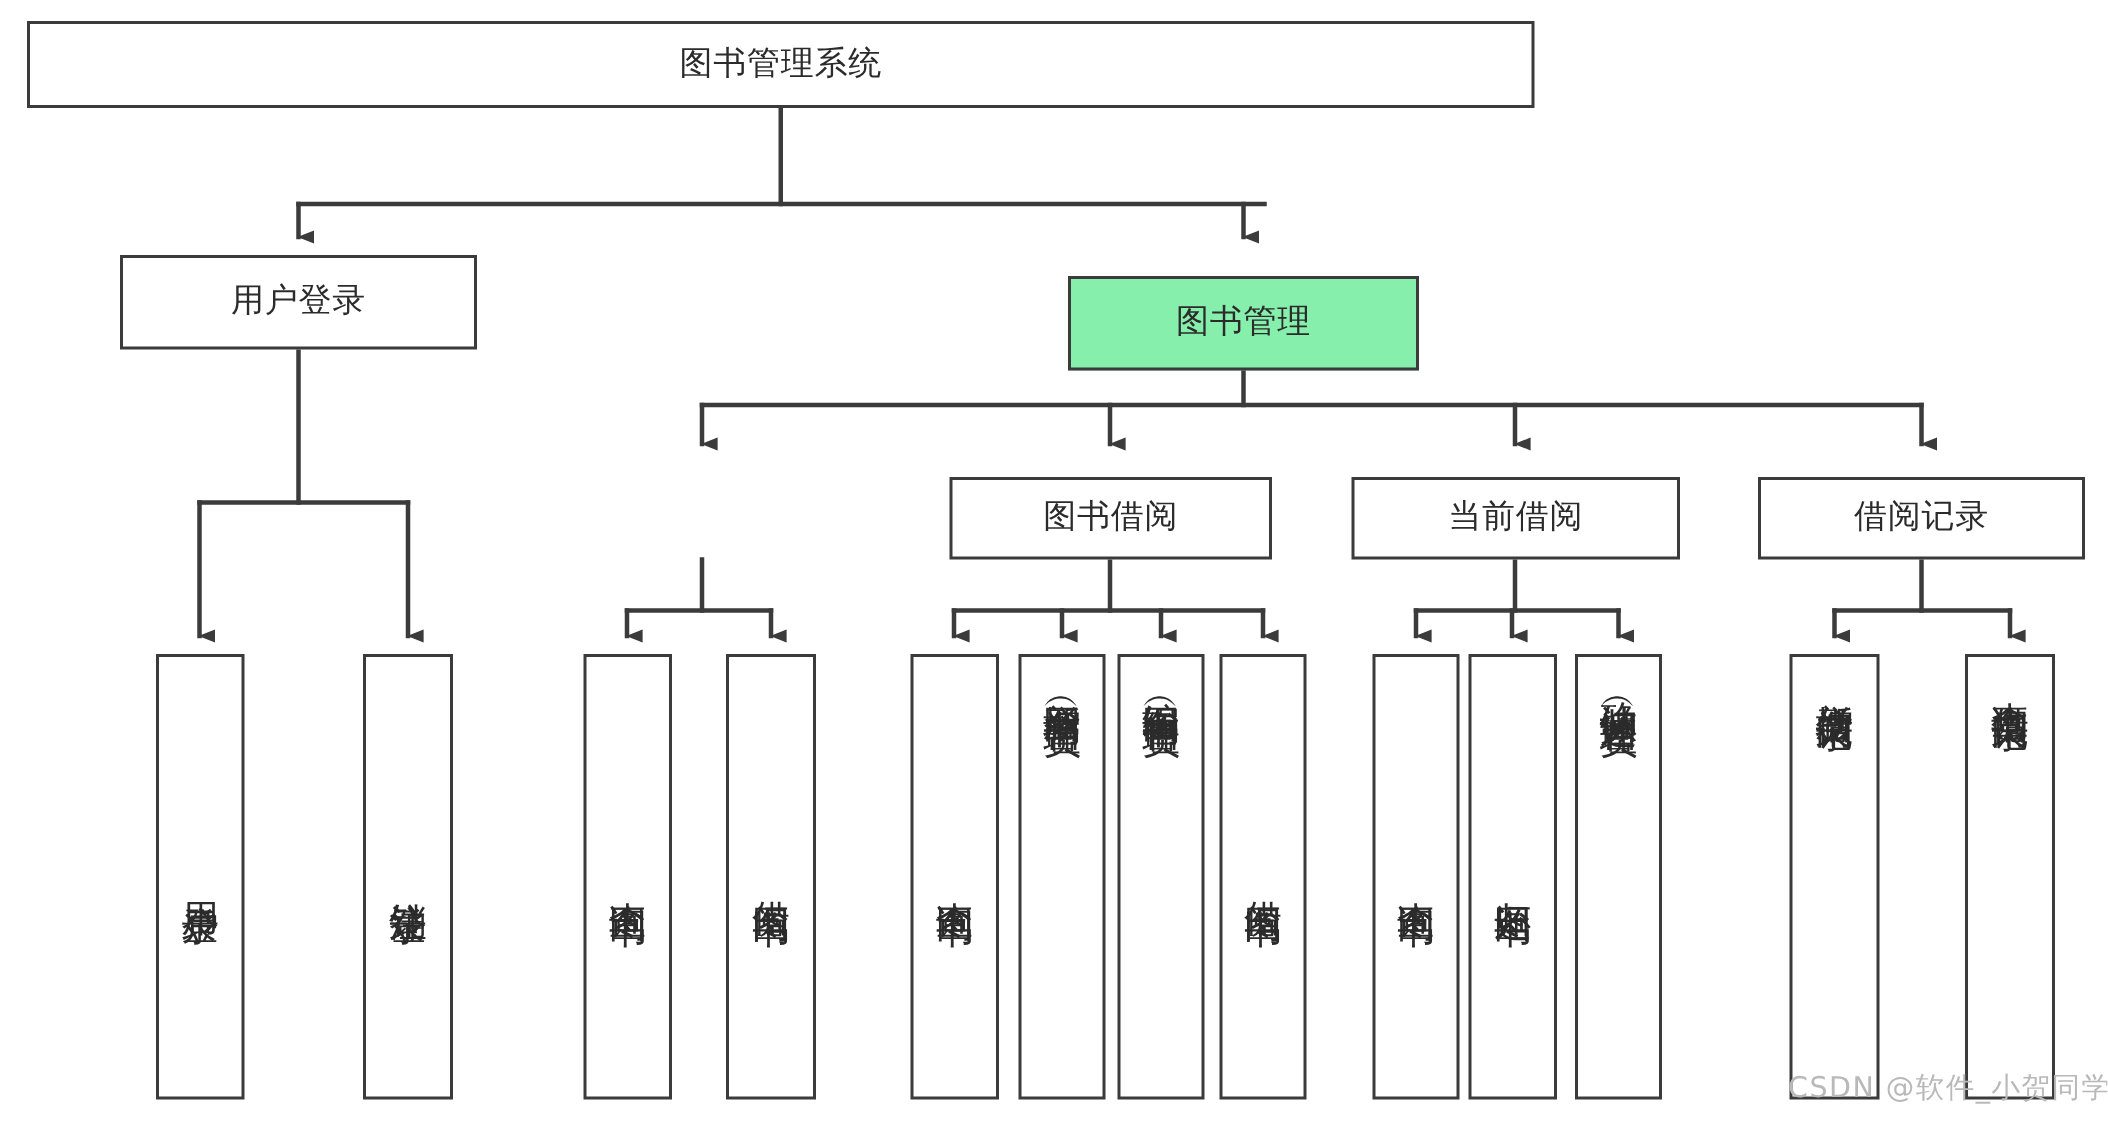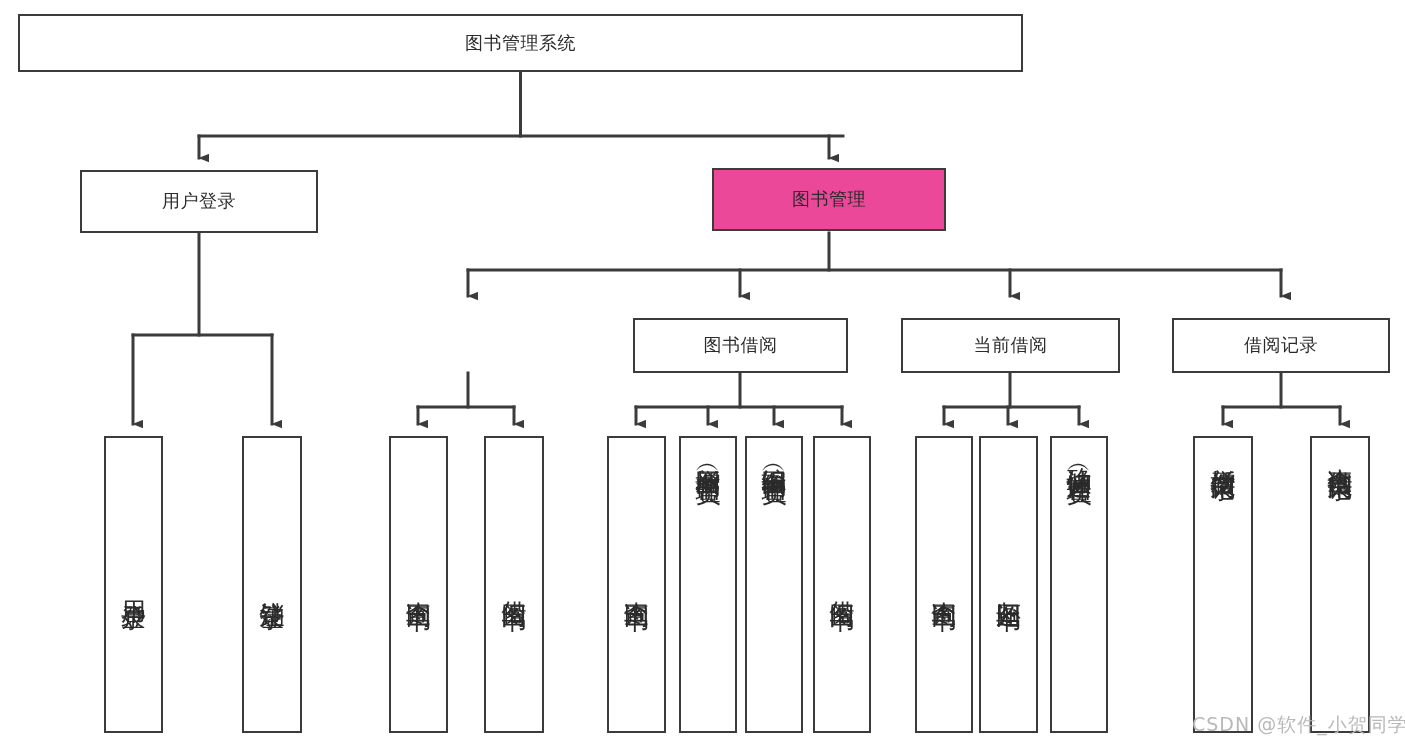--- a/index.html
+++ b/index.html
@@ -36,21 +36,21 @@
     justify-content: center;
     z-index: 3;
   }
   .node .node-label {
     display: block;
     line-height: 1.12;
     letter-spacing: 0.5px;
     color: #2b2b2b;
   }
   .node.horiz .node-label {
-    font-size: 18px;
+    font-size: 22px;
     writing-mode: horizontal-tb;
     text-align: center;
     white-space: nowrap;
   }
   .node.vert {
     align-items: flex-start;
     justify-content: center;
     padding-top: 10px;
   }
   .node.vert .node-label {
@@ -131,21 +131,21 @@
     </g>
   </svg>
 
   <div class="node horiz" id="node-root" style="left: 18px; top: 14px; width: 1005px; height: 58px; border-color: rgb(59, 59, 59); background: rgb(255, 255, 255); color: rgb(43, 43, 43);">
     <span class="node-label">图书管理系统</span>
   </div>
 
   <div class="node horiz" id="node-l1-0" style="left: 80px; top: 170px; width: 238px; height: 63px; border-color: rgb(59, 59, 59); background: rgb(255, 255, 255); color: rgb(43, 43, 43);">
     <span class="node-label">用户登录</span>
   </div>
-  <div class="node horiz" id="node-l1-1" style="left: 712px; top: 168px; width: 234px; height: 63px; border-color: rgb(59, 59, 59); background: #ec4899; color: rgb(43, 43, 43);">
+  <div class="node horiz" id="node-l1-1" style="left: 712px; top: 184px; width: 234px; height: 63px; border-color: rgb(59, 59, 59); background: #86efac; color: rgb(43, 43, 43);">
     <span class="node-label">图书管理</span>
   </div>
 
   <div class="node horiz" id="node-l2-2" style="left: 901px; top: 318px; width: 219px; height: 55px; border-color: rgb(59, 59, 59); background: rgb(255, 255, 255); color: rgb(43, 43, 43);">
     <span class="node-label">当前借阅</span>
   </div>
   <div class="node horiz" id="node-l2-1" style="left: 633px; top: 318px; width: 215px; height: 55px; border-color: rgb(59, 59, 59); background: rgb(255, 255, 255); color: rgb(43, 43, 43);">
     <span class="node-label">图书借阅</span>
   </div>
   <div class="node horiz" id="node-l2-3" style="left: 1172px; top: 318px; width: 218px; height: 55px; border-color: rgb(59, 59, 59); background: rgb(255, 255, 255); color: rgb(43, 43, 43);">

